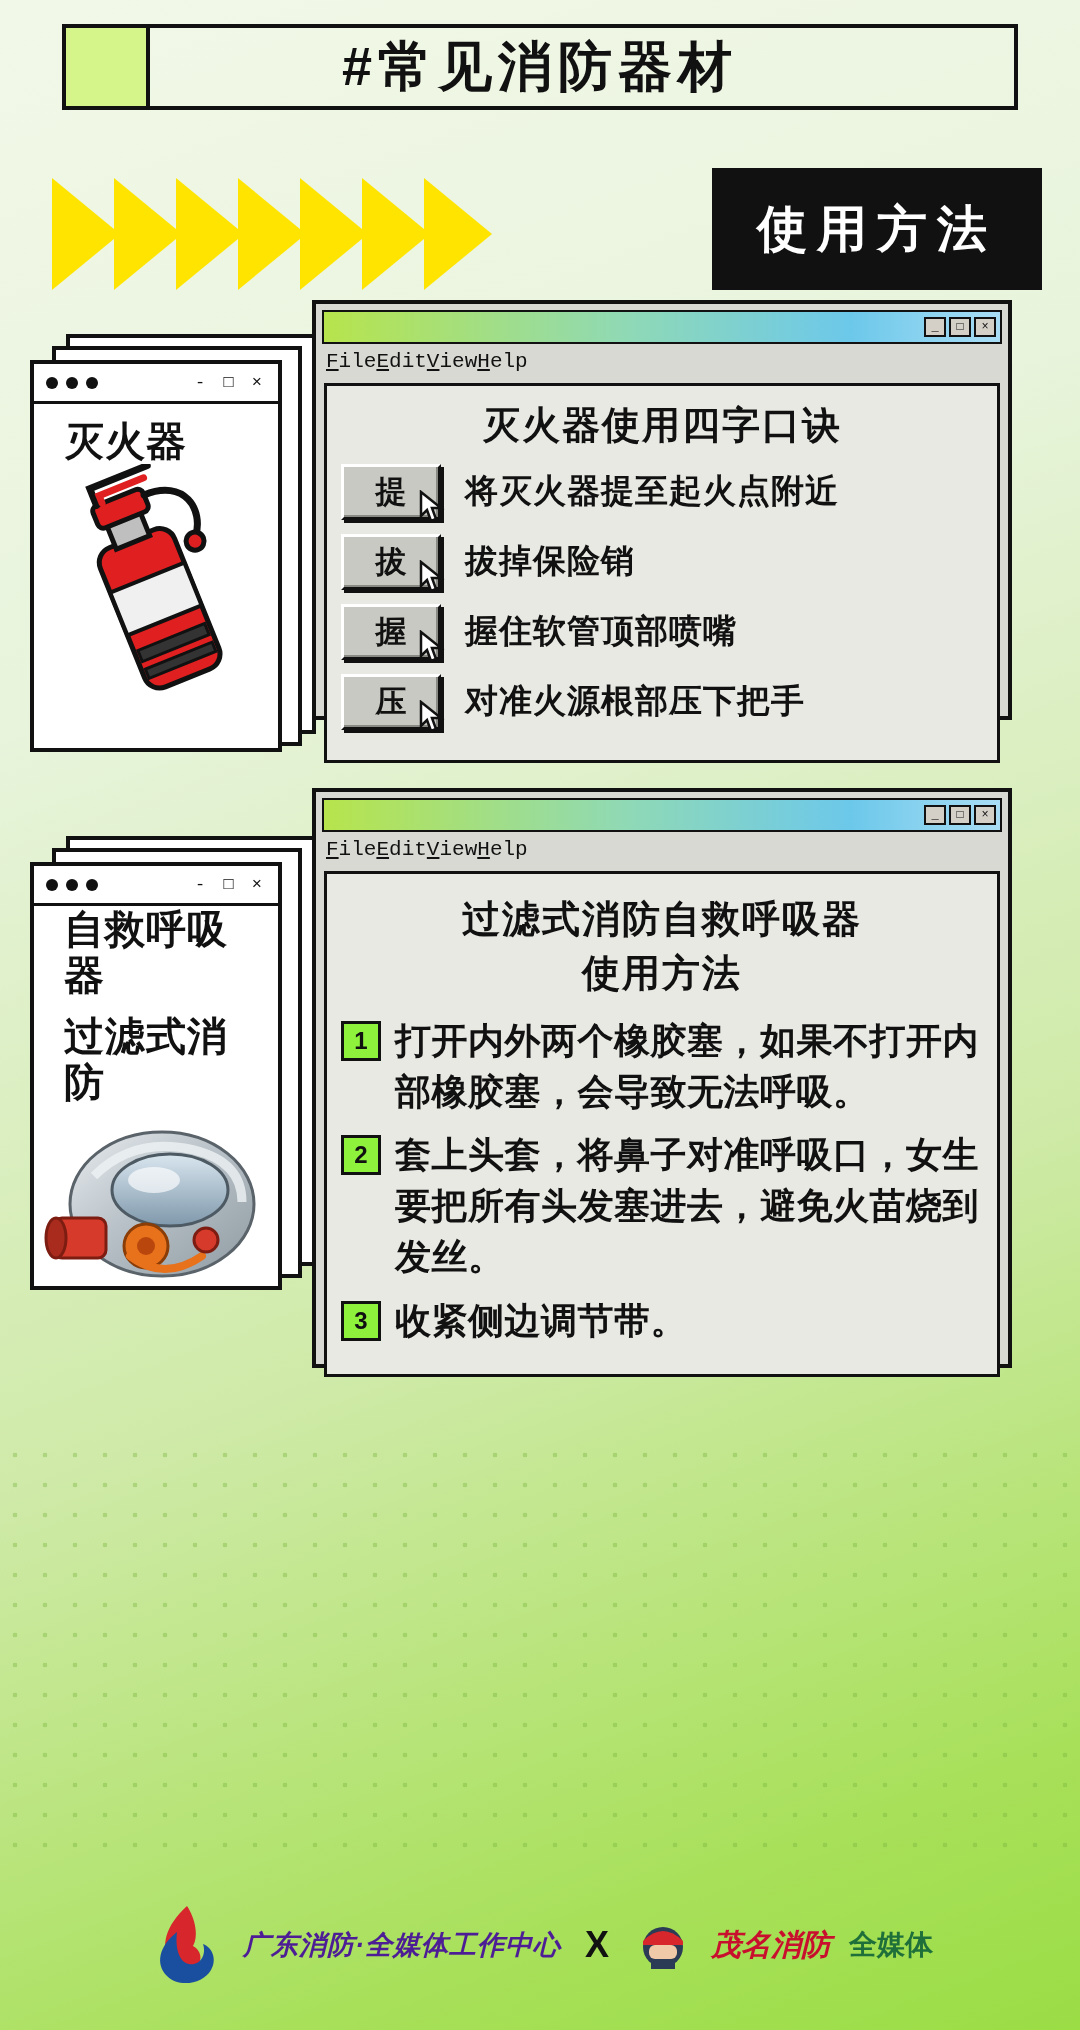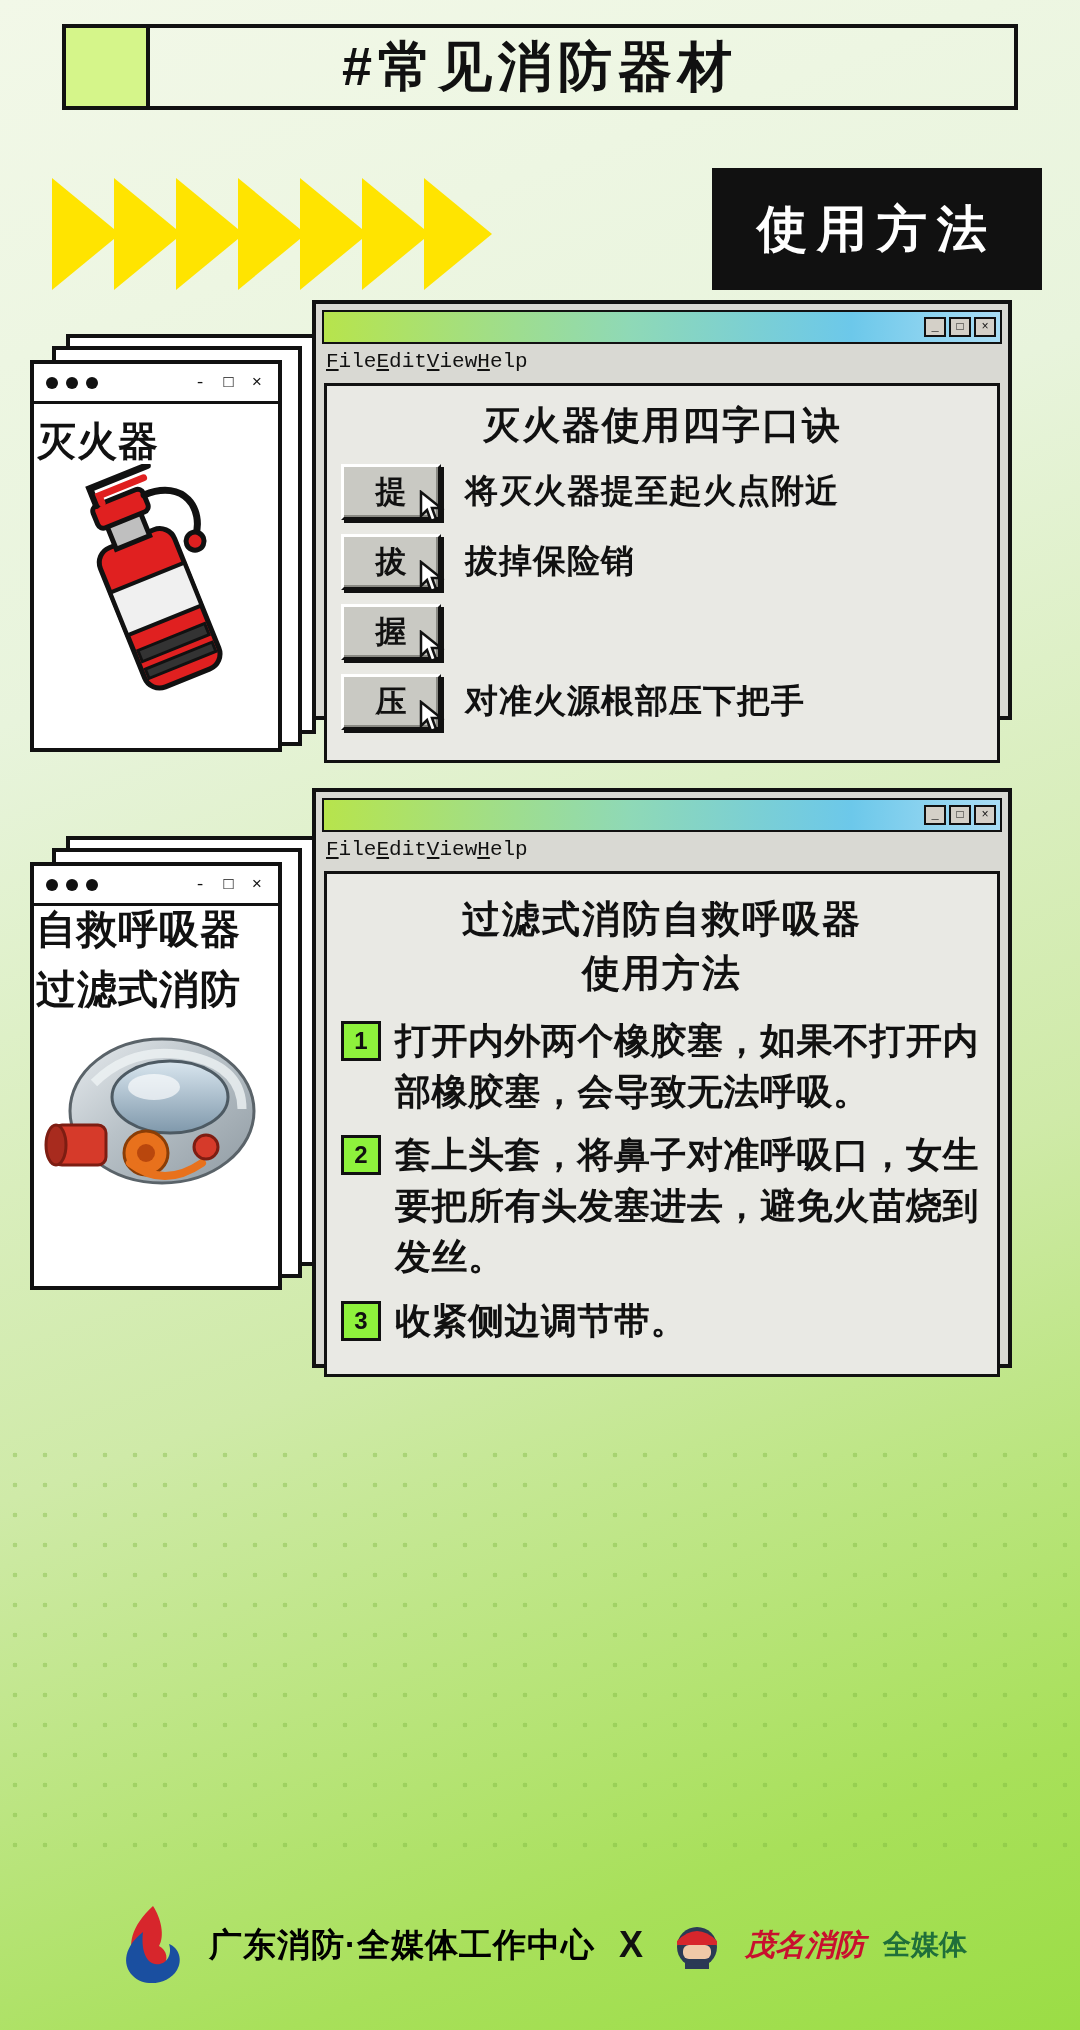--- a/index.html
+++ b/index.html
@@ -130,21 +130,21 @@
   .bar-ctrls {
     font-size: 17px;
     letter-spacing: 4px;
     color: #111;
     font-family: "Liberation Mono", monospace;
   }
   .card-label {
     font-size: 40px;
     font-weight: bold;
     color: #111;
-    padding: 14px 18px 0 2px;
+    padding: 14px 18px 0 30px;
     line-height: 1.16;
     letter-spacing: 1px;
   }
 
   
   .illus {
     position: relative;
     width: 100%;
     height: 250px;
   }
@@ -279,24 +279,25 @@
   .footer {
     position: absolute;
     left: 0; right: 0; bottom: 0;
     height: 170px;
     display: flex;
     align-items: center;
     justify-content: center;
     gap: 18px;
   }
   .brand1 {
-    font-size: 33px;
-    font-weight: bold;
-    color: #000000;
+    font-size: 27px;
+    font-weight: bold;
+    color: #4c1d95;
     letter-spacing: 1px;
+    font-style: italic;
   }
   .brandx {
     font-size: 36px;
     font-weight: bold;
     color: #111;
     margin: 0 6px;
   }
   .brand2a {
     font-size: 30px;
     font-weight: bold;
@@ -403,20 +404,21 @@
           <path d="M2 2 L2 26 L8 20 L12 31 L17 29 L13 18 L22 18 Z" fill="#fff" stroke="#111" stroke-width="2.5"></path>
         </svg>
       <div class="step-text">拔掉保险销</div>
     </div>
 
     <div class="step-row">
       <div class="pushbtn">握</div>
       <svg class="cursor" viewBox="0 0 26 34">
           <path d="M2 2 L2 26 L8 20 L12 31 L17 29 L13 18 L22 18 Z" fill="#fff" stroke="#111" stroke-width="2.5"></path>
         </svg>
+      <div class="step-text">握住软管顶部喷嘴</div>
     </div>
 
     <div class="step-row">
       <div class="pushbtn">压</div>
       <svg class="cursor" viewBox="0 0 26 34">
           <path d="M2 2 L2 26 L8 20 L12 31 L17 29 L13 18 L22 18 Z" fill="#fff" stroke="#111" stroke-width="2.5"></path>
         </svg>
       <div class="step-text">对准火源根部压下把手</div>
     </div>
   </div>

